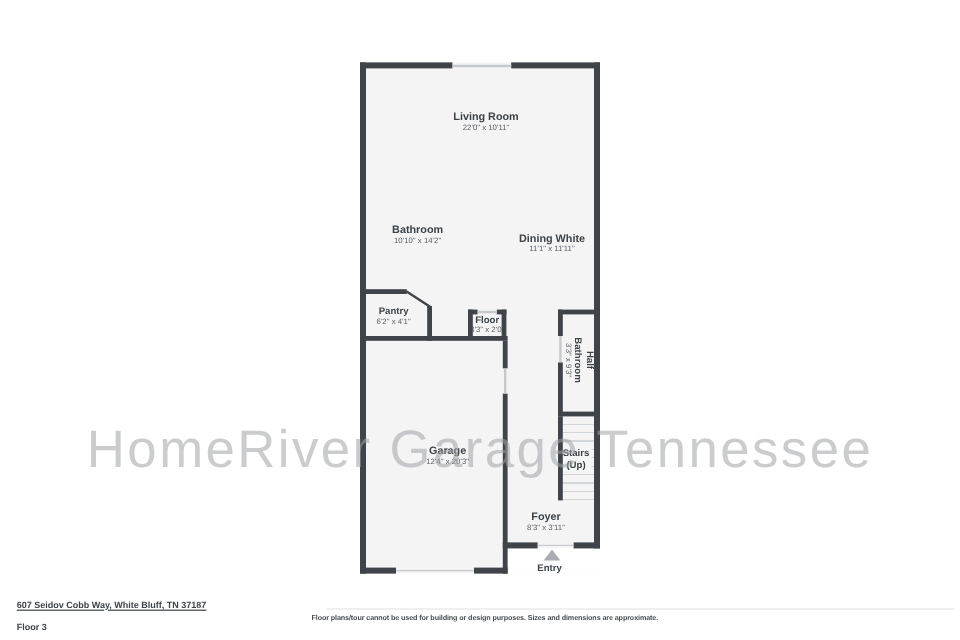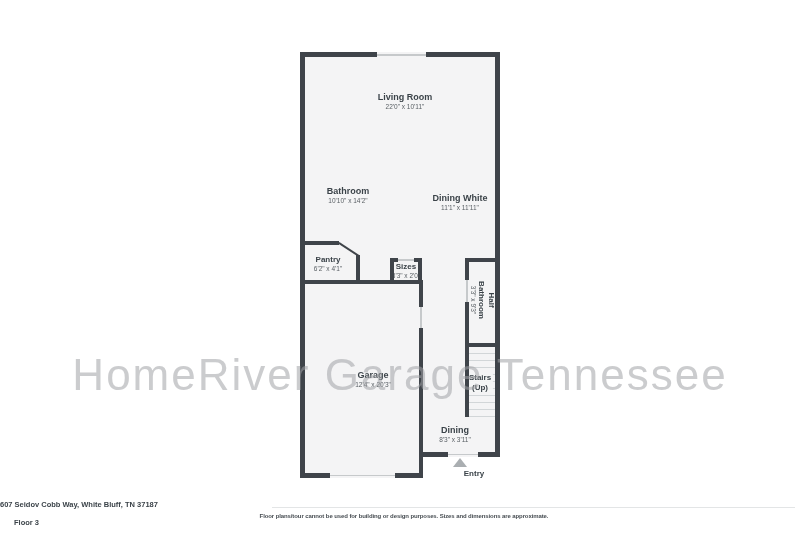--- a/index.html
+++ b/index.html
@@ -99,45 +99,45 @@
   </div>
   <div class="room-label" style="left:160px;top:151px;">
     <div class="room-name">Dining White</div>
     <div class="room-dims">11'1" x 11'11"</div>
   </div>
   <div class="room-label" style="left:28px;top:212px;">
     <div class="room-name small">Pantry</div>
     <div class="room-dims">6'2" x 4'1"</div>
   </div>
   <div class="room-label" style="left:106px;top:219px;">
-    <div class="room-name small">Sizes</div>
+    <div class="room-name small">Floor</div>
     <div class="room-dims">3'3" x 2'0"</div>
   </div>
   <div class="room-label rotated" style="left:182px;top:248px;">
     <div class="room-name small">Half</div>
     <div class="room-name small">Bathroom</div>
     <div class="room-dims">3'3" x 9'3"</div>
   </div>
   <div class="room-label" style="left:180px;top:331px;">
     <div class="room-name small plate">Stairs</div>
     <div class="room-name small plate">(Up)</div>
   </div>
   <div class="room-label" style="left:73px;top:328px;">
     <div class="room-name">Garage</div>
     <div class="room-dims">12'4" x 20'3"</div>
   </div>
   <div class="room-label" style="left:155px;top:383px;">
-    <div class="room-name">Dining</div>
+    <div class="room-name">Foyer</div>
     <div class="room-dims">8'3" x 3'11"</div>
   </div>
 
   <div class="entry-arrow" style="left:153px;top:406px;"></div>
-  <div class="room-label" style="left:168px;top:422px;padding-left:12px;">
+  <div class="room-label" style="left:152px;top:422px;padding-left:12px;">
     <div class="room-name small">Entry</div>
   </div>
 </div>
 
 <div id="watermark">HomeRiver Garage Tennessee</div>
 
-<div class="footer-strong" style="left:0;top:500px;">607 Seidov Cobb Way, White Bluff, TN 37187</div>
+<div class="footer-strong" style="left:14px;top:500px;text-decoration:underline;">607 Seidov Cobb Way, White Bluff, TN 37187</div>
 <div class="footer-strong" style="left:14px;top:518px;">Floor 3</div>
 <div id="footer-divider"></div>
 <div id="disclaimer">Floor plans/tour cannot be used for building or design purposes. Sizes and dimensions are approximate.</div>
 
 </body></html>

